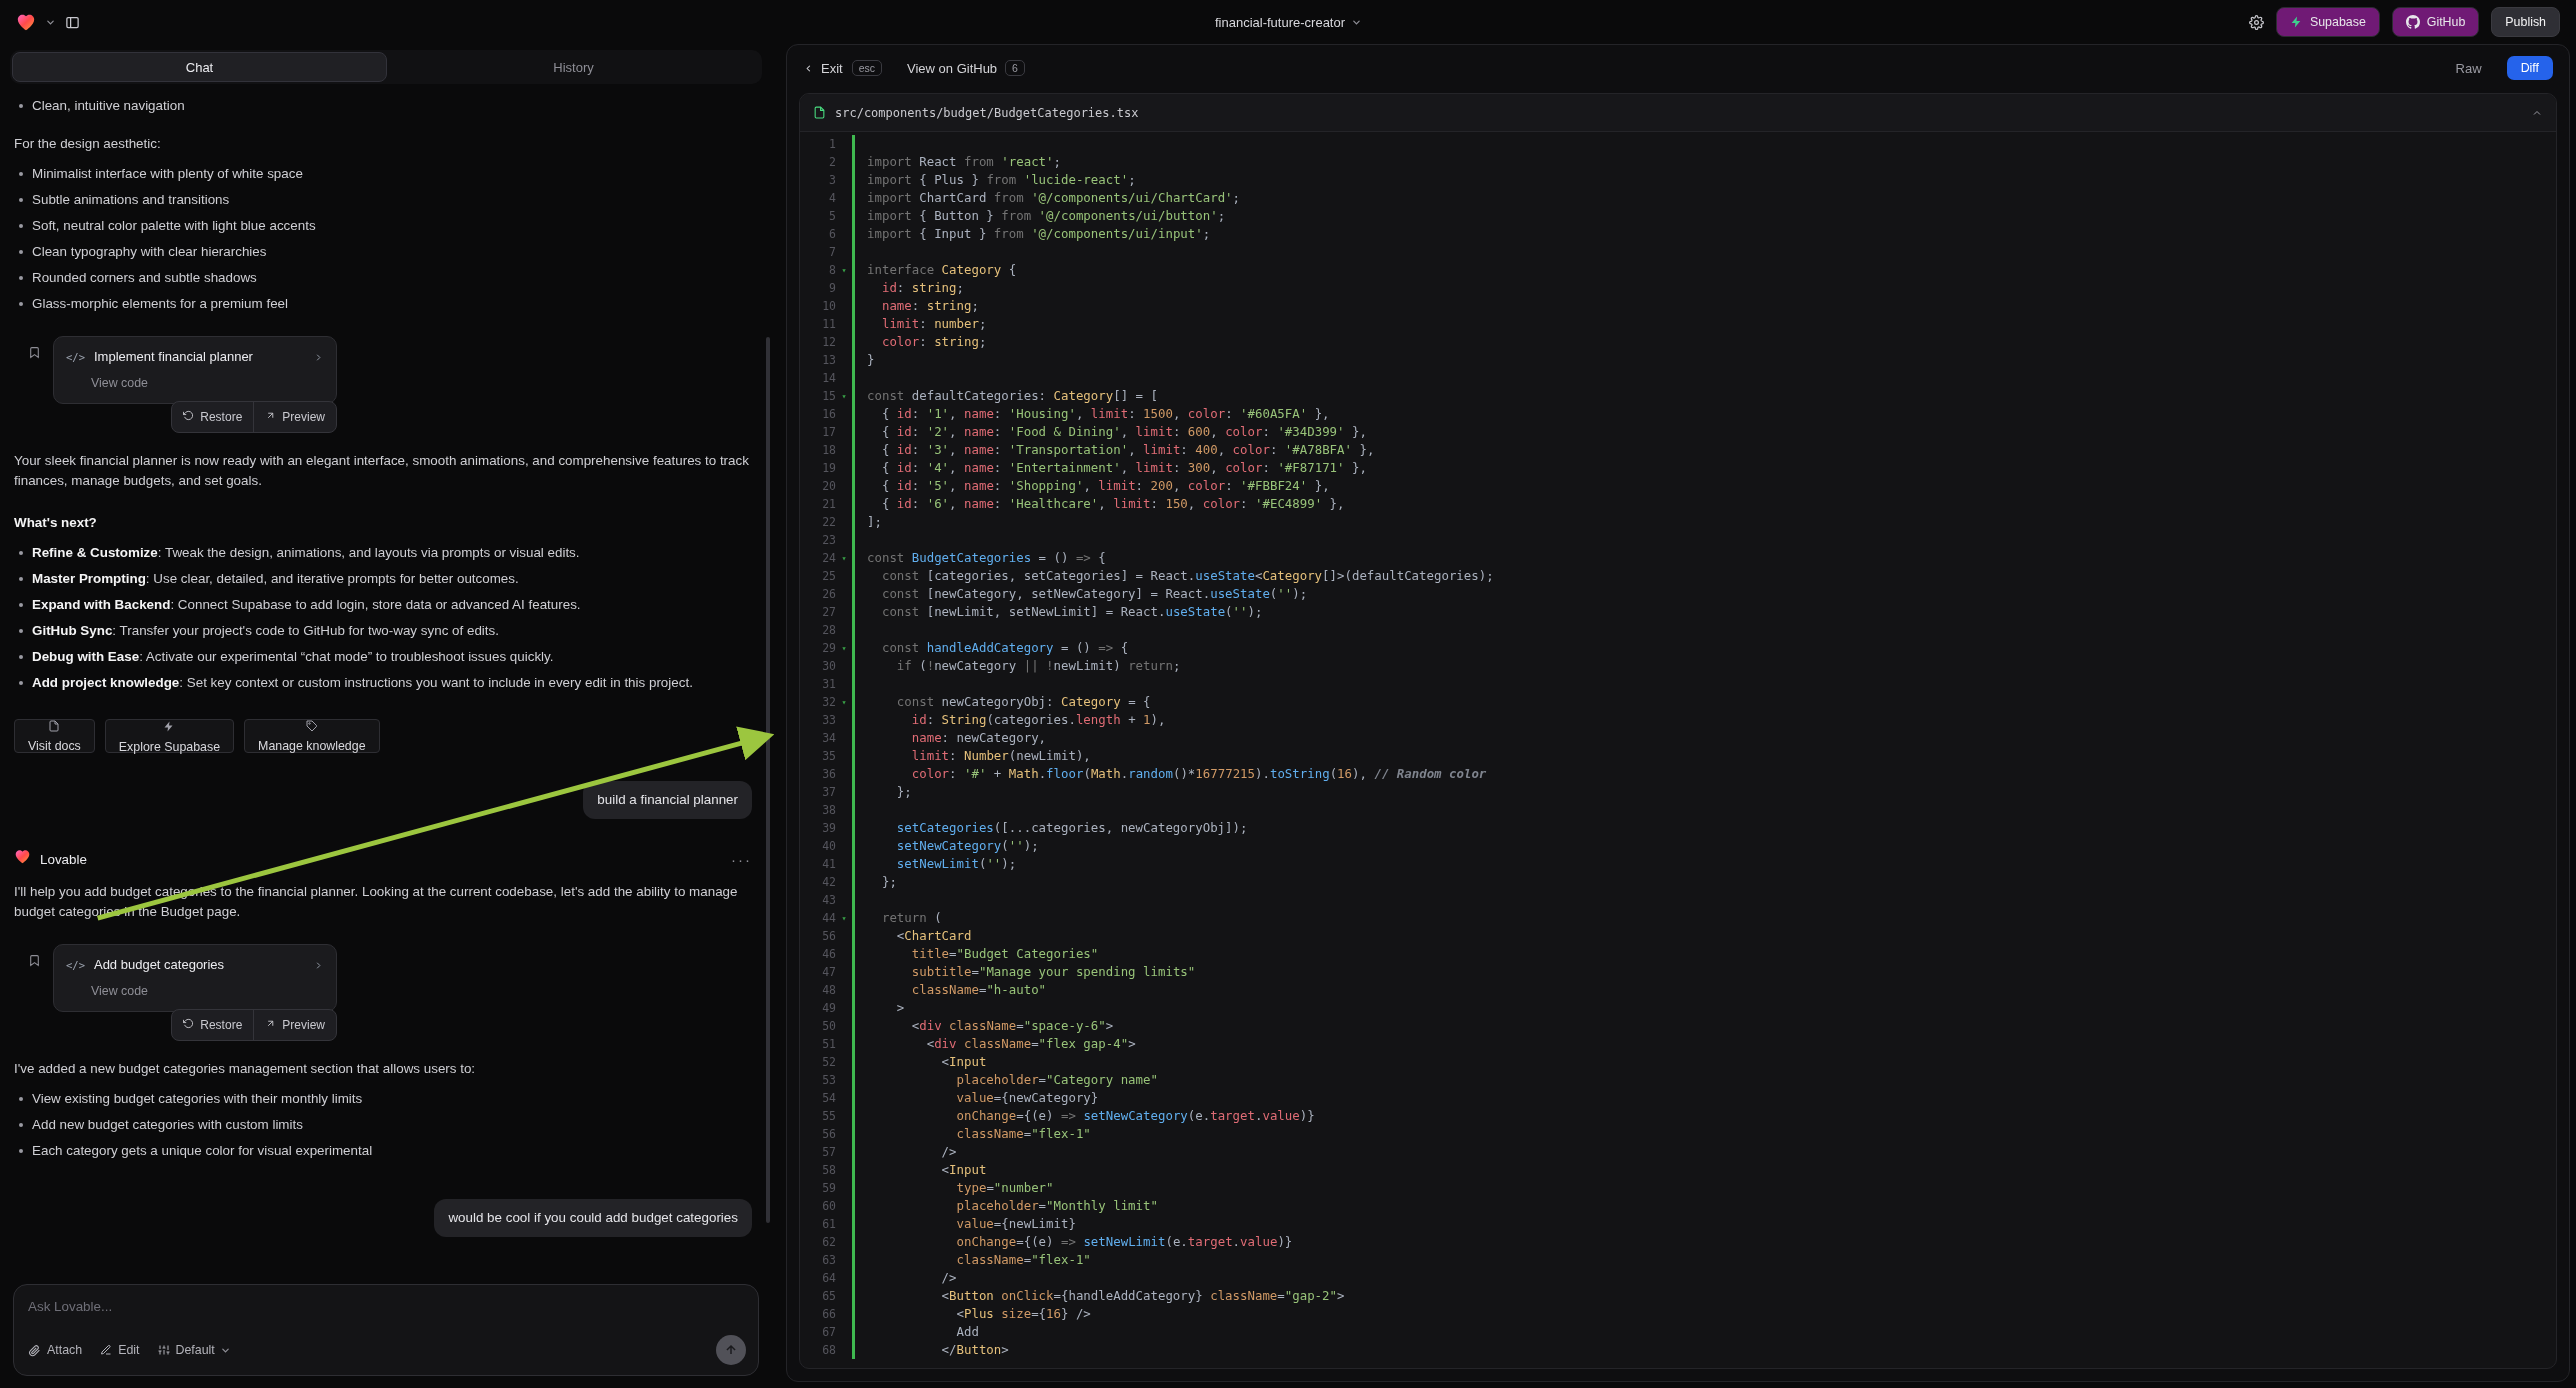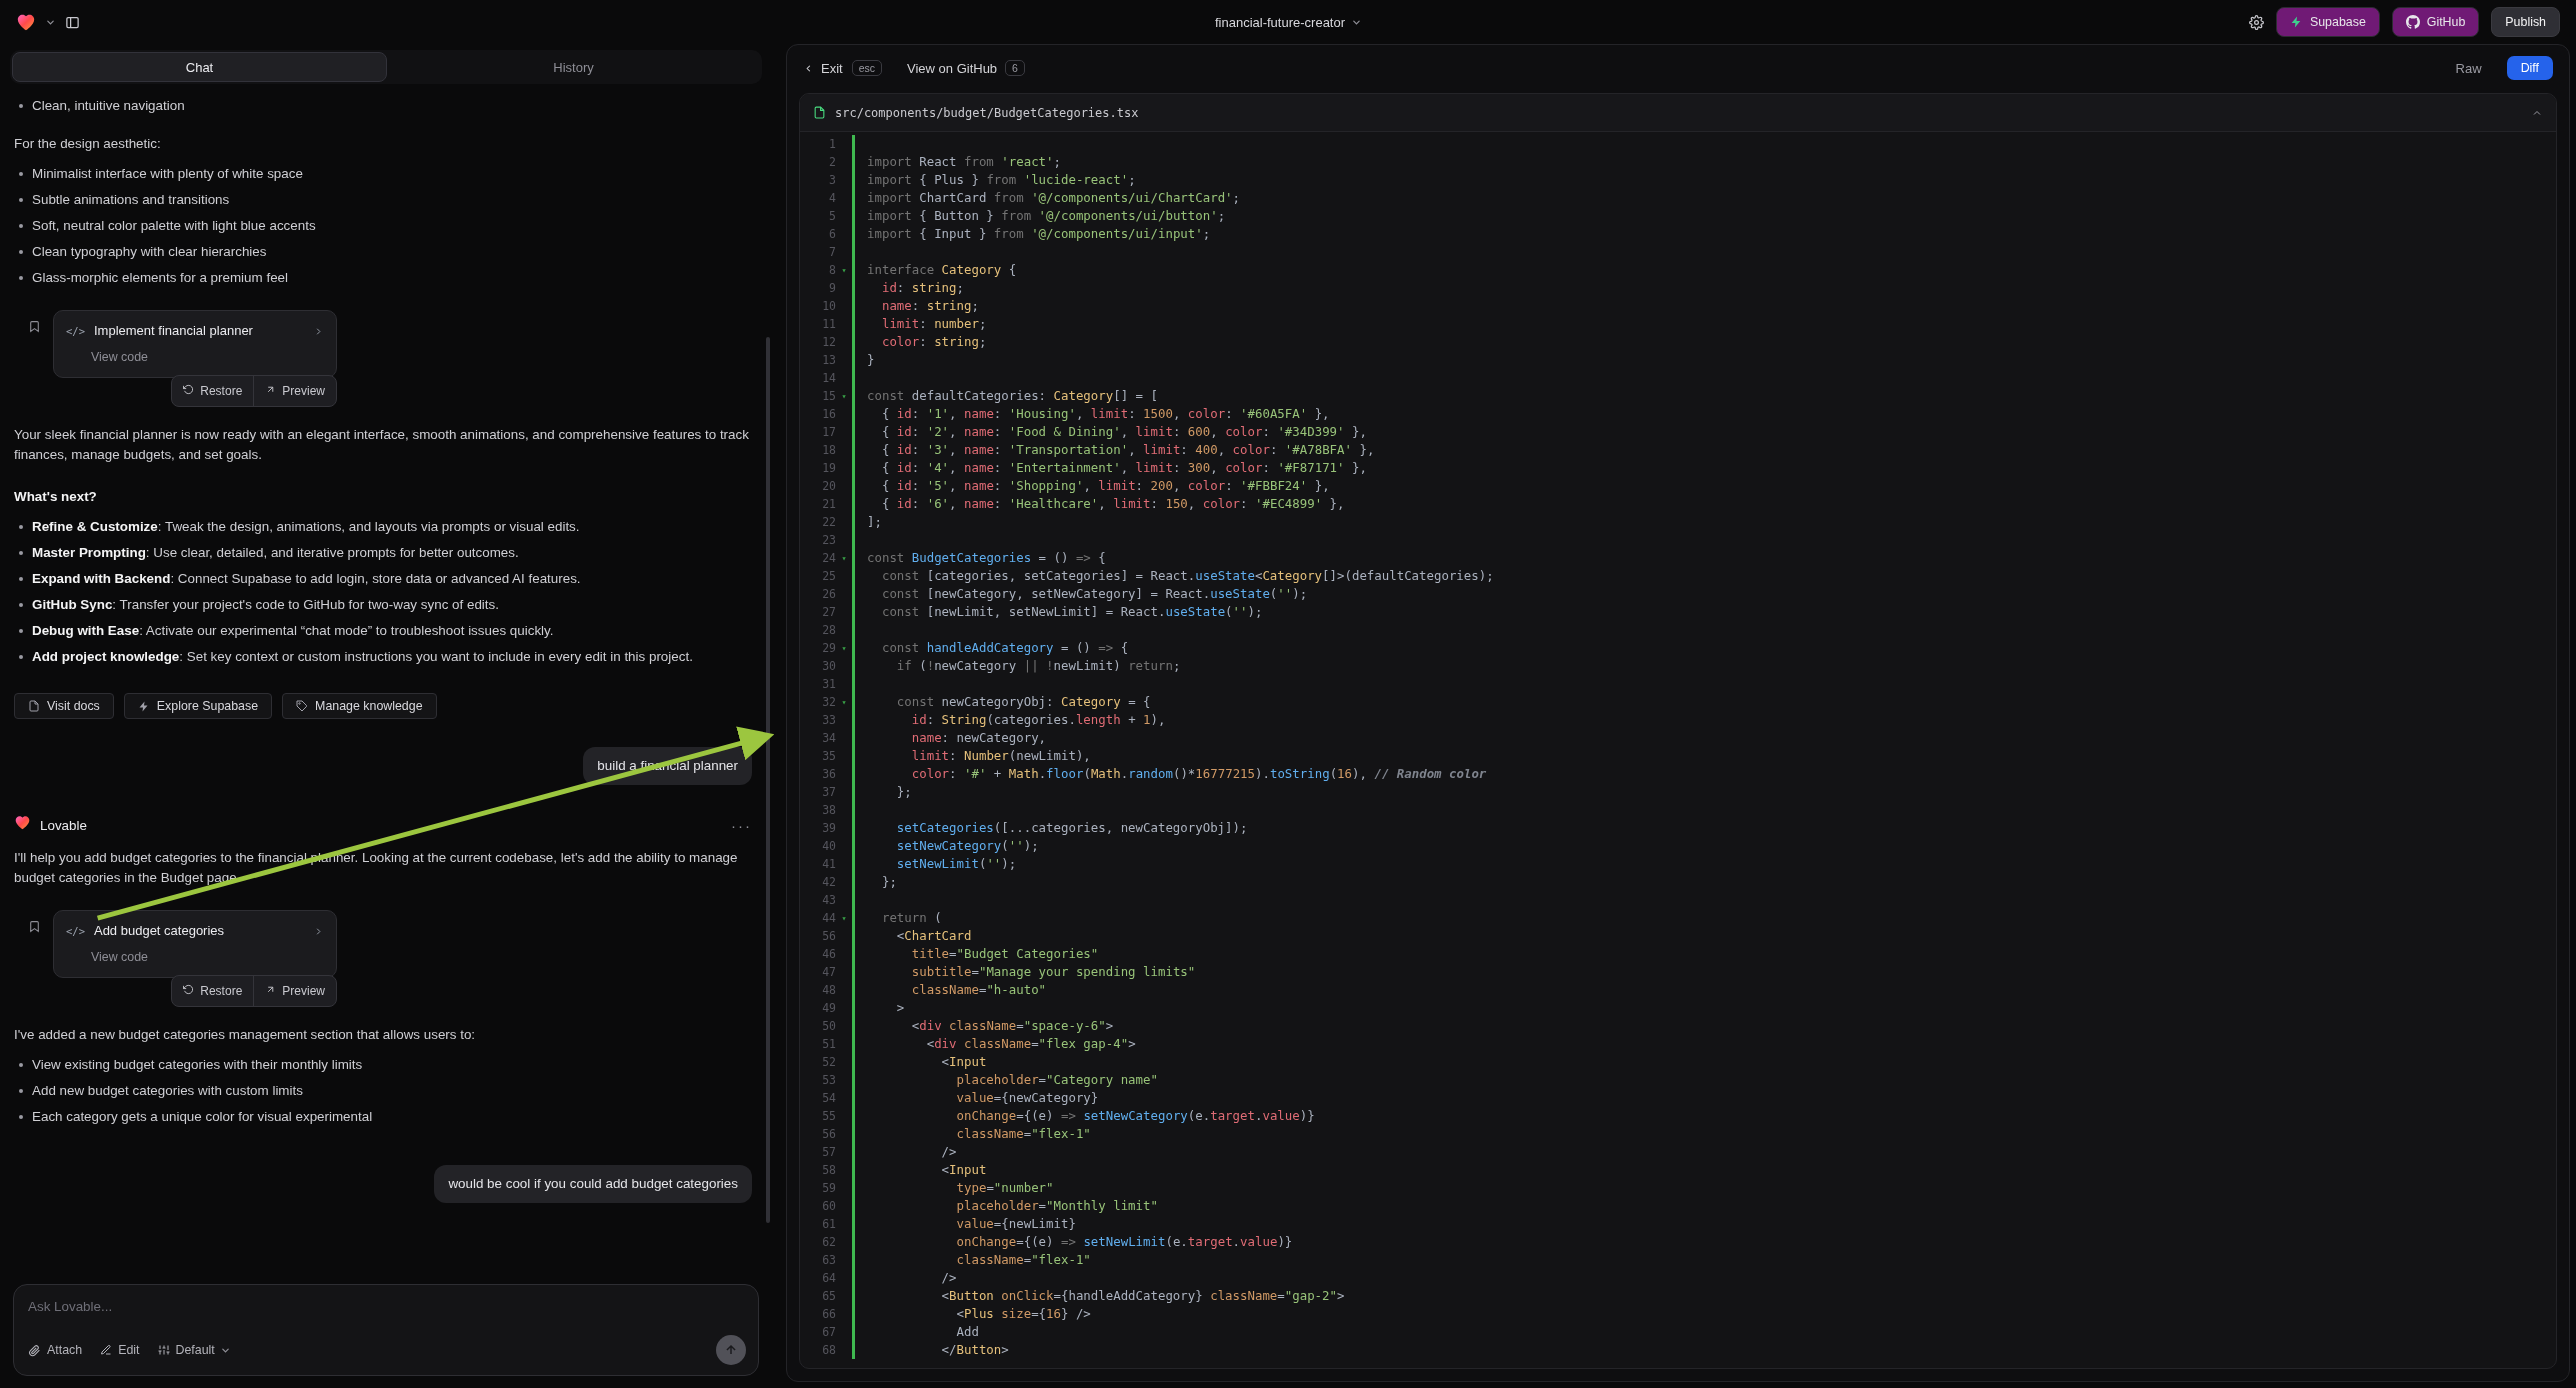--- a/index.html
+++ b/index.html
@@ -47,22 +47,22 @@
   .code-glyph { font-family:"DejaVu Sans Mono", monospace; font-size:10.5px; color:#9ca3af; }
   .card-title { font-size:13px; }
   .chev-r { margin-left:auto; color:#9ca3af; display:flex; }
   .view-code { color:#8e8e96; font-size:12.4px; margin:6px 0 0 25px; cursor:pointer; }
   .hover-toolbar { display:flex; align-items:center; align-self:flex-end; margin-top:-3px; background:#1e1e22;
     border:1px solid #34343a; border-radius:8px; z-index:2; }
   .ht-btn { display:flex; align-items:center; gap:6px; padding:5px 11px; font-size:12px; color:#c9c9cf; cursor:pointer; }
   .ht-btn + .ht-btn { border-left:1px solid #34343a; }
 
   .pill-row { display:flex; gap:10px; margin-top:26px; }
-  .pill { display:flex; align-items:center; gap:7px; height:26px; padding:0 13px; border:1px solid #2e2e33;
-    border-radius:4px; background:#141416; font-size:12.4px; color:#d9d9de; cursor:pointer; }
+  .pill { display:flex; align-items:center; gap:7px; height:34px; padding:0 13px; border:1px solid #2e2e33;
+    border-radius:4px; background:#141416; font-size:12.4px; color:#d9d9de; cursor:pointer;flex-direction:column; }
   .pill .picon { display:flex; color:#a1a1aa; }
 
   .user-row { display:flex; justify-content:flex-end; margin-top:28px; }
   .bubble { background:#232327; border-radius:12px; padding:9px 14px; font-size:13.4px; color:#e4e4e8; max-width:82%; }
 
   .assistant-header { display:flex; align-items:center; gap:9px; margin-top:30px; }
   .assistant-name { font-size:13.4px; color:#ececf0; }
   .more-dots { margin-left:auto; color:#8e8e96; font-size:15px; letter-spacing:2px; cursor:pointer; }
 
   .scroll-thumb { position:absolute; right:2px; top:293px; width:4px; height:886px; background:#313137; border-radius:2px; }
@@ -195,20 +195,21 @@
       </div>
 
       <div class="chat-scroll">
         <div class="cut-item">Clean, intuitive navigation</div>
         <div class="para">For the design aesthetic:</div>
         <ul class="bullets">
             <li>Minimalist interface with plenty of white space</li>
             <li>Subtle animations and transitions</li>
             <li>Soft, neutral color palette with light blue accents</li>
             <li>Clean typography with clear hierarchies</li>
+            <li>Rounded corners and subtle shadows</li>
             <li>Glass-morphic elements for a premium feel</li>
           </ul>
 
         <div class="card-block">
           <span class="bookmark">
             <svg width="13" height="13" viewBox="0 0 24 24" fill="none" stroke="#8e8e96" stroke-width="2">
                 <path d="M19 21l-7-5-7 5V5a2 2 0 012-2h10a2 2 0 012 2z"></path>
               </svg>
           </span>
           <div class="card-col">

